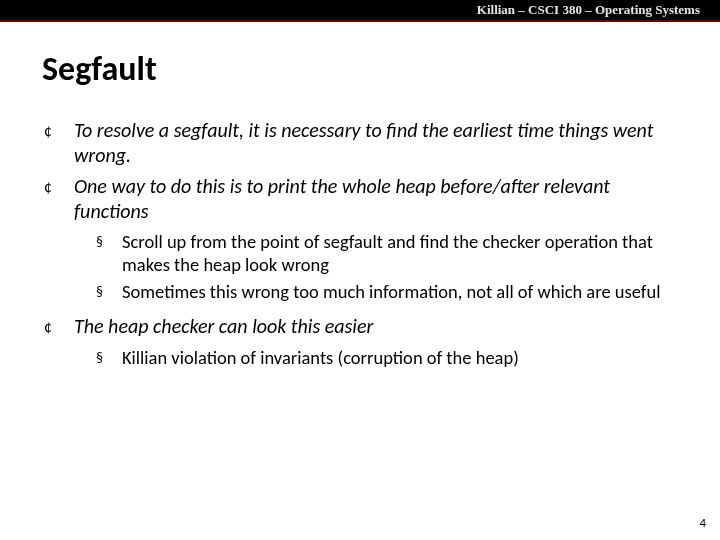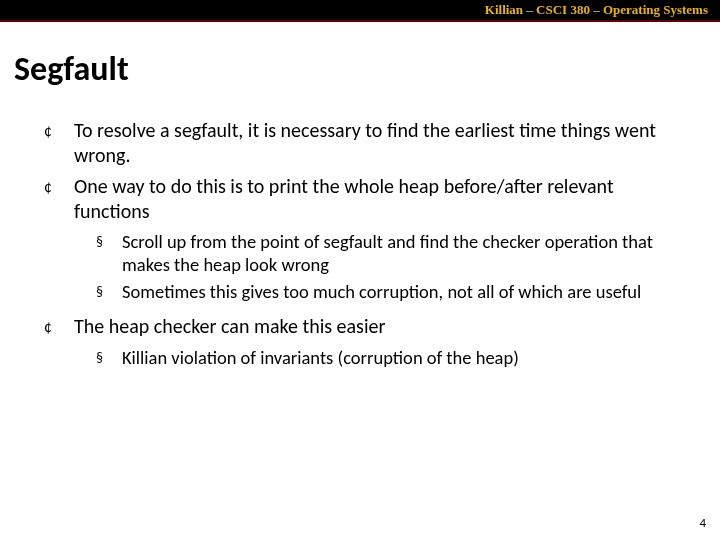--- a/index.html
+++ b/index.html
@@ -1,25 +1,25 @@
 <!DOCTYPE html>
 <html><head>
 <meta charset="utf-8">
 <style>
   * { margin: 0; padding: 0; box-sizing: border-box; }
   html, body { width: 720px; height: 540px; font-family: Calibri, "Segoe UI", sans-serif; background: #fff; color: #000; overflow: hidden; }
   .slide { position: relative; width: 720px; height: 540px; }
   .header-bar { position: absolute; top: 0; left: 0; width: 720px; height: 20px; background: #000; }
-  .header-text { position: absolute; right: 12px; color: #eab308; font: bold 13px "Times New Roman", serif; line-height: 20px; }
+  .header-text { position: absolute; right: 20px; color: #e5e5e5; font: bold 13px "Times New Roman", serif; line-height: 20px; }
   .underline { position: absolute; left: 0; right: 0; top: 20px; height: 2px; background: #600; }
-  .title { position: absolute; left: 14px; top: 48px; font: bold 34px Calibri, sans-serif; }
+  .title { position: absolute; left: 42px; top: 48px; font: bold 34px Calibri, sans-serif; }
   .body { position: absolute; left: 44px; top: 118px; width: 640px; font-size: 20px; line-height: 1.25; }
   .b1 { display: flex; margin-bottom: 6px; }
   .b1 .bullet { width: 30px; flex: 0 0 30px; font-size: 16px; line-height: 26px; }
-  .b1 .txt { flex: 1; }
+  .b1 .txt { flex: 1; font-style: italic; }
   .b2 { display: flex; margin: 0 0 4px 52px; font-size: 18.5px; }
   .b2 .bullet { width: 26px; flex: 0 0 26px; font-size: 14px; line-height: 24px; }
   .b2 .txt { flex: 1; }
   .gap { height: 6px; }
   .pagenum { position: absolute; right: 14px; bottom: 10px; font: 13px Calibri, sans-serif; color: #000; }
 </style>
 </head>
 <body>
 
 <div class="slide">
@@ -42,28 +42,28 @@
       <span class="txt">One way to do this is to print the whole heap before/after relevant functions</span>
     </div>
 
     <div class="b2">
       <span class="bullet">§</span>
       <span class="txt">Scroll up from the point of segfault and find the checker operation that makes the heap look wrong</span>
     </div>
 
     <div class="b2">
       <span class="bullet">§</span>
-      <span class="txt">Sometimes this gives too much corruption, not all of which are useful</span>
+      <span class="txt">Sometimes this wrong too much information, not all of which are useful</span>
     </div>
 
     <div class="gap"></div>
 
     <div class="b1">
       <span class="bullet">¢</span>
-      <span class="txt">The heap checker can make this easier</span>
+      <span class="txt">The heap checker can look this easier</span>
     </div>
 
     <div class="b2">
       <span class="bullet">§</span>
       <span class="txt">Killian violation of invariants (corruption of the heap)</span>
     </div>
 
   </div>
 
   <div class="pagenum">4</div>

